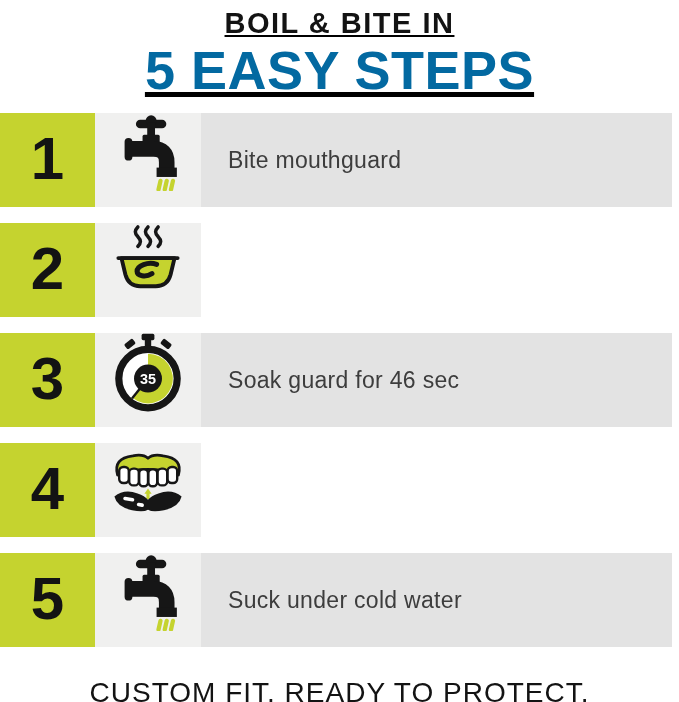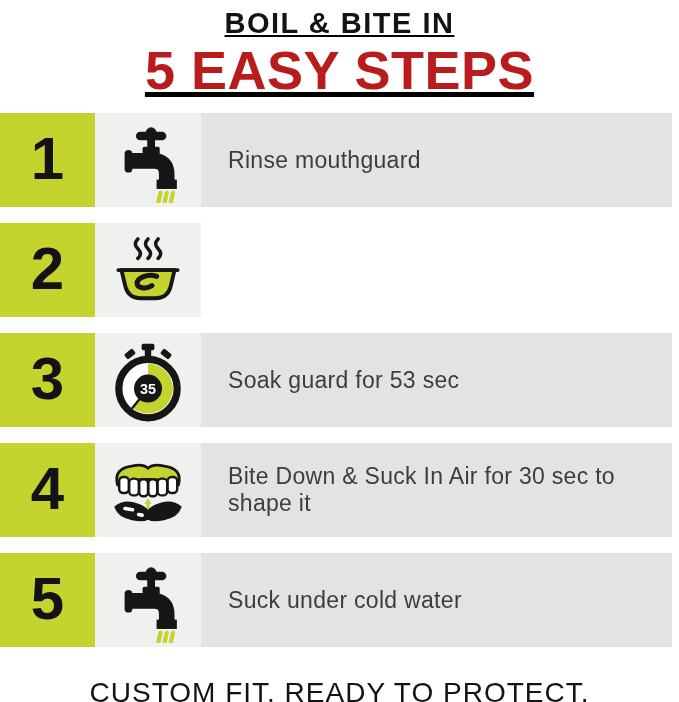--- a/index.html
+++ b/index.html
@@ -12,40 +12,40 @@
   .fill-ink{fill:var(--ink,#161616);}
   .stroke-ink{stroke:var(--ink,#161616);}
   .stroke-accent{stroke:var(--accent,#c5d32f);}
 
   .header{padding-top:7px;text-align:center;margin-bottom:15px;text-decoration:underline;}
   .kicker{
     font-size:29px;font-weight:600;letter-spacing:1.5px;color:#131313;
     line-height:1.15;
   }
   .title{
-    font-size:54px;font-weight:900;letter-spacing:0.5px;color:#b91c1c;
+    font-size:54px;font-weight:900;letter-spacing:0.5px;color:#0369a1;
     line-height:1.02;margin-top:3px;
   }
 
   .steps{display:flex;flex-direction:column;}
   .step{
     display:flex;height:94px;margin:0 7px 16px 0;
   }
   .step:last-child{margin-bottom:0;}
   .num-cell{
     width:95px;flex:0 0 95px;background:var(--accent,#c5d32f);
     display:flex;align-items:center;justify-content:center;
   }
   .num{
     font-size:60px;font-weight:900;color:#131313;line-height:1;
     transform:translateY(-1px);
   }
   .icon-cell{
     width:106px;flex:0 0 106px;background:var(--icon-cell-bg,#f0f0ef);
-    display:flex;align-items:flex-end;justify-content:center;
+    display:flex;align-items:flex-start;justify-content:center;
   }
   .desc-cell{
     flex:1;background:var(--text-cell-bg,#e3e3e3);
     display:flex;align-items:center;padding-left:27px;
   }
   .desc{
     font-size:23px;font-weight:400;color:var(--body-text,#3d3d3d);
     letter-spacing:0.3px;
   }
   .footer{
@@ -84,21 +84,21 @@
             <rect x="61" y="70" width="26" height="12" class="fill-ink"></rect>
             <g class="stroke-accent" stroke-width="5.5" stroke-linecap="round">
               <line x1="66" y1="87" x2="63.5" y2="98"></line>
               <line x1="74" y1="87" x2="71.5" y2="98"></line>
               <line x1="82" y1="87" x2="79.5" y2="98"></line>
             </g>
           </svg>
         </span>
       </div>
       <div class="desc-cell">
-        <span class="desc">Rinse mouthguard</span>
+        <span class="desc">Bite mouthguard</span>
       </div>
     </div>
 
     <div class="step">
       <div class="num-cell">
         <span class="num">2</span>
       </div>
       <div class="icon-cell">
         <span>
           <svg viewBox="0 0 100 100" width="78" height="78">
@@ -128,21 +128,21 @@
             <rect x="66" y="10" width="13" height="8" rx="2" class="fill-ink" transform="rotate(38 73 14)"></rect>
             <circle cx="50" cy="57" r="36.5" fill="#ffffff" class="stroke-ink" stroke-width="9"></circle>
             <path d="M50 57 L50 26 A31 31 0 1 1 30.1 80.7 Z" class="fill-accent"></path>
             <line x1="50" y1="57" x2="30" y2="82" class="stroke-ink" stroke-width="3"></line>
             <circle cx="50" cy="57" r="17.5" class="fill-ink"></circle>
             <text x="50" y="63.5" text-anchor="middle" font-size="18" font-weight="700" fill="#ffffff">35</text>
           </svg>
         </span>
       </div>
       <div class="desc-cell">
-        <span class="desc">Soak guard for 53 sec</span>
+        <span class="desc">Soak guard for 46 sec</span>
       </div>
     </div>
 
     <div class="step">
       <div class="num-cell">
         <span class="num">4</span>
       </div>
       <div class="icon-cell">
         <span>
           <svg viewBox="0 0 100 100" width="80" height="80">
@@ -154,23 +154,20 @@
               <rect x="50.5" y="33" width="11" height="21" rx="5"></rect>
               <rect x="62" y="32" width="12" height="21" rx="5"></rect>
               <rect x="74.5" y="30" width="12" height="20" rx="5"></rect>
             </g>
             <path d="M50 57 L45.5 63.5 H48 V70 H52 V63.5 H54.5 Z" class="fill-accent"></path>
             <path d="M8 67 Q20 57 37 63 Q46 66 50 71 Q54 66 63 63 Q80 57 92 67 Q89 80 70 84 Q56 87 50 83.5 Q44 87 30 84 Q11 80 8 67 Z" class="fill-ink"></path>
             <rect x="19" y="68" width="14" height="4.5" rx="2.2" fill="#ffffff" transform="rotate(9 26 70)"></rect>
             <rect x="36" y="75" width="9" height="4.5" rx="2.2" fill="#ffffff" transform="rotate(9 40 77)"></rect>
           </svg>
         </span>
-      </div>
-      <div class="desc-cell">
-        <span class="desc">Bite Down &amp; Suck In Air for 30 sec to shape it</span>
       </div>
     </div>
 
     <div class="step">
       <div class="num-cell">
         <span class="num">5</span>
       </div>
       <div class="icon-cell">
         <span>
           <svg viewBox="0 0 100 100" width="78" height="78">

